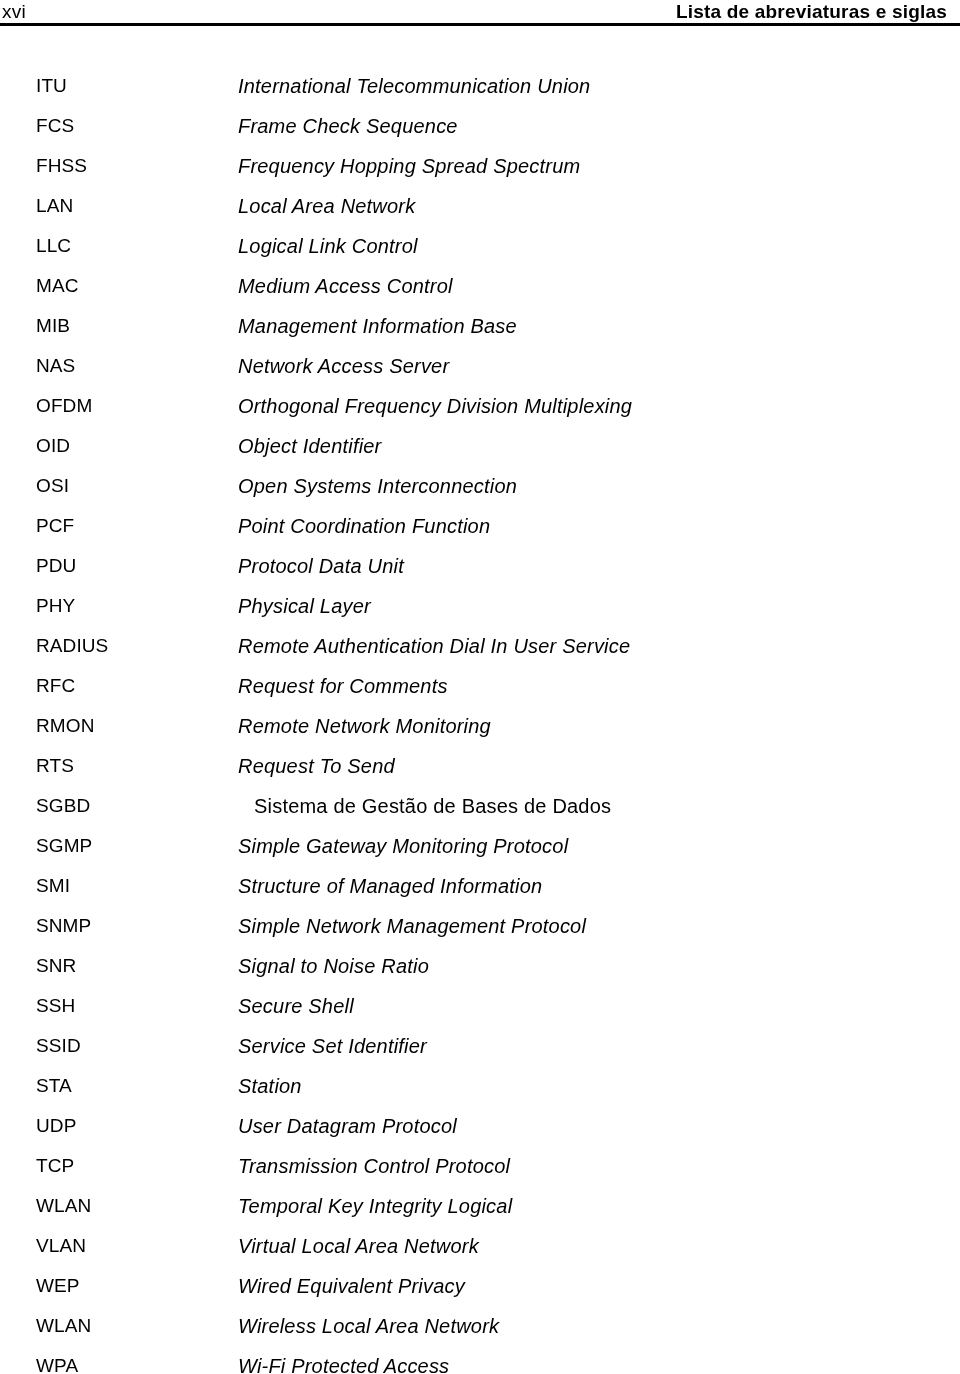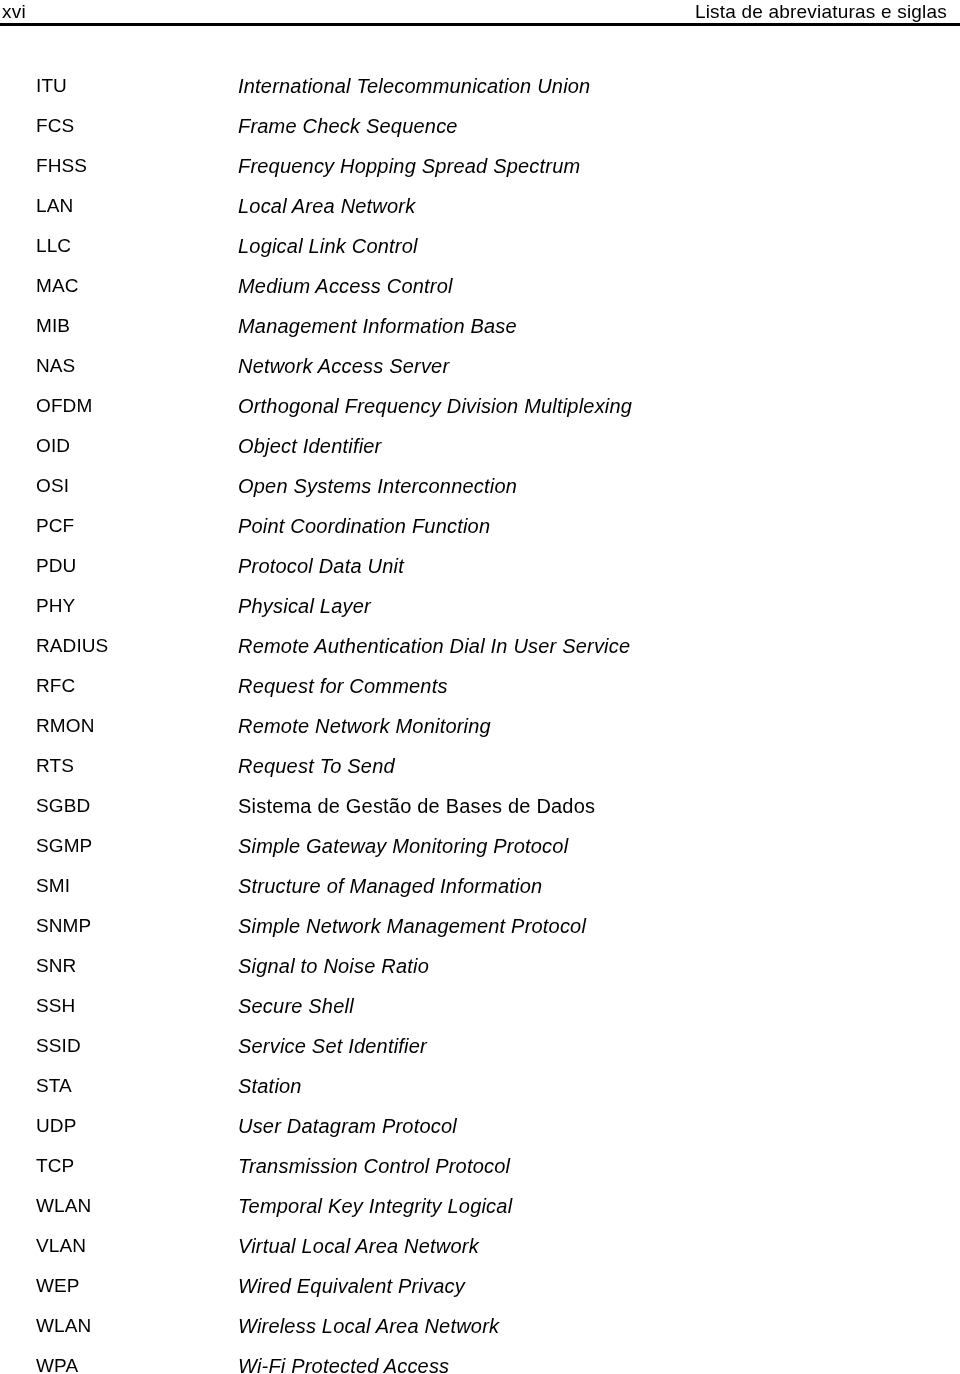--- a/index.html
+++ b/index.html
@@ -34,20 +34,21 @@
     white-space: nowrap;
   }
   .header-title {
     position: absolute;
     right: 13px;
     top: 1px;
     font-size: 19px;
     line-height: 22px;
     letter-spacing: 0.2px;
     white-space: nowrap;
+    font-weight: bold;
   }
   .header-rule {
     position: absolute;
     left: 0;
     top: 23px;
     width: 960px;
     height: 3px;
     background: #000000;
   }
 
@@ -77,20 +78,21 @@
     left: 238px;
     top: 0;
     font-size: 20px;
     line-height: 26px;
     font-style: italic;
     letter-spacing: 0.2px;
     white-space: nowrap;
   }
   .abbrev-def.roman {
     font-style: normal;
+    margin-left: 16px;
   }
 </style>
 </head>
 <body>
 
 <div class="page-header">
   <div class="folio">xvi</div>
   <div class="header-title">Lista de abreviaturas e siglas</div>
   <div class="header-rule"></div>
 </div>

